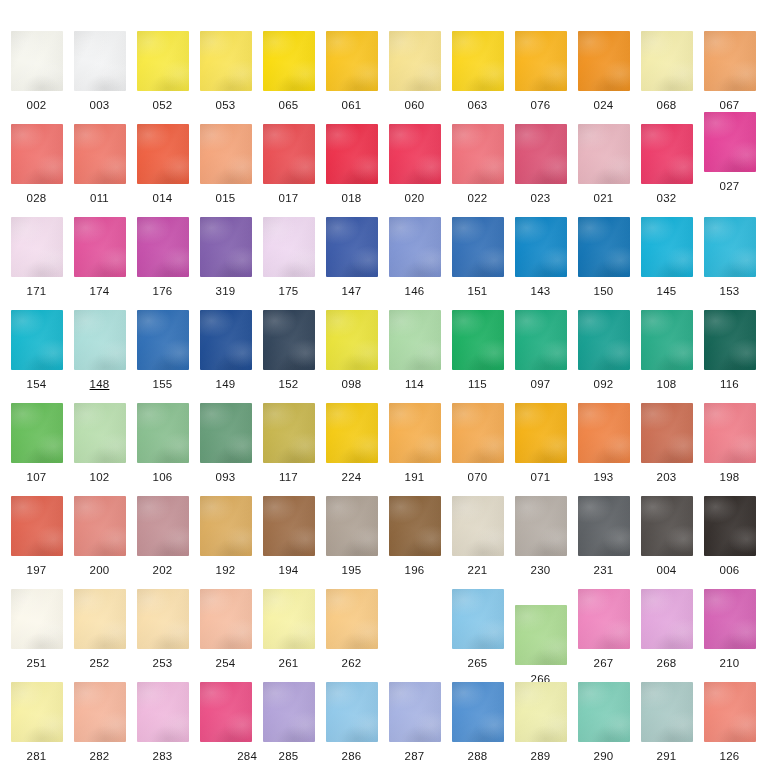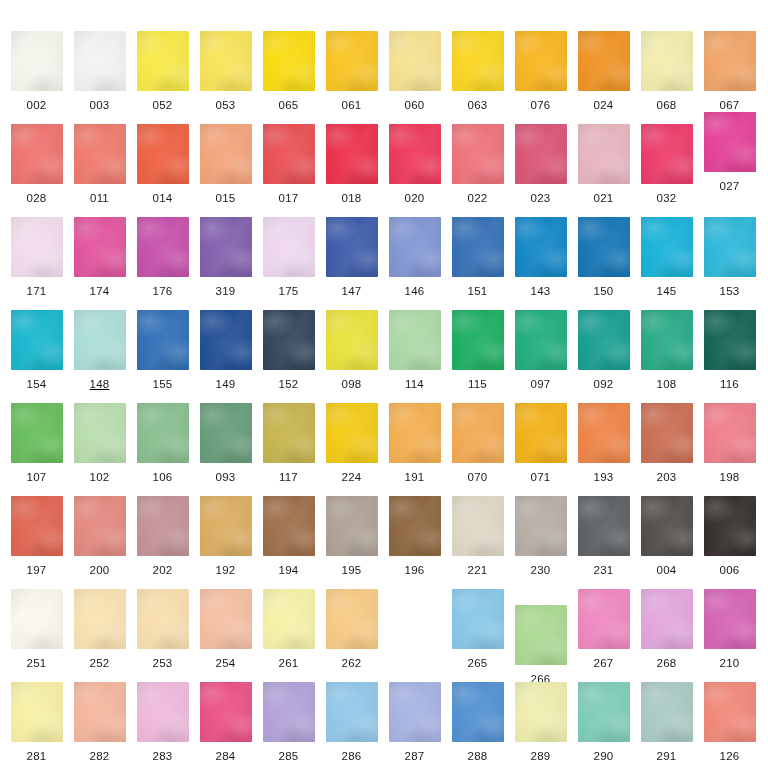--- a/index.html
+++ b/index.html
@@ -411,21 +411,21 @@
         <div class="swatch-label">281</div>
       </div>
       <div class="swatch-cell" style="left: 68px; top: 682px;">
         <div class="swatch-chip" title="#f5b49a" style="width: 52px; height: 60px; background-color: rgb(245, 180, 154);"></div>
         <div class="swatch-label">282</div>
       </div>
       <div class="swatch-cell" style="left: 131px; top: 682px;">
         <div class="swatch-chip" title="#efb7dc" style="width: 52px; height: 60px; background-color: rgb(239, 183, 220);"></div>
         <div class="swatch-label">283</div>
       </div>
-      <div class="swatch-cell" style="left: 194px; top: 682px;">
+      <div class="swatch-cell" style="left: 194px; top: 682px; text-align: right;">
         <div class="swatch-chip" title="#eb4c84" style="width: 52px; height: 60px; background-color: rgb(235, 76, 132);"></div>
         <div class="swatch-label">284</div>
       </div>
       <div class="swatch-cell" style="left: 257px; top: 682px;">
         <div class="swatch-chip" title="#b0a0d8" style="width: 52px; height: 60px; background-color: rgb(176, 160, 216);"></div>
         <div class="swatch-label">285</div>
       </div>
       <div class="swatch-cell" style="left: 320px; top: 682px;">
         <div class="swatch-chip" title="#8ec7e9" style="width: 52px; height: 60px; background-color: rgb(142, 199, 233);"></div>
         <div class="swatch-label">286</div>

